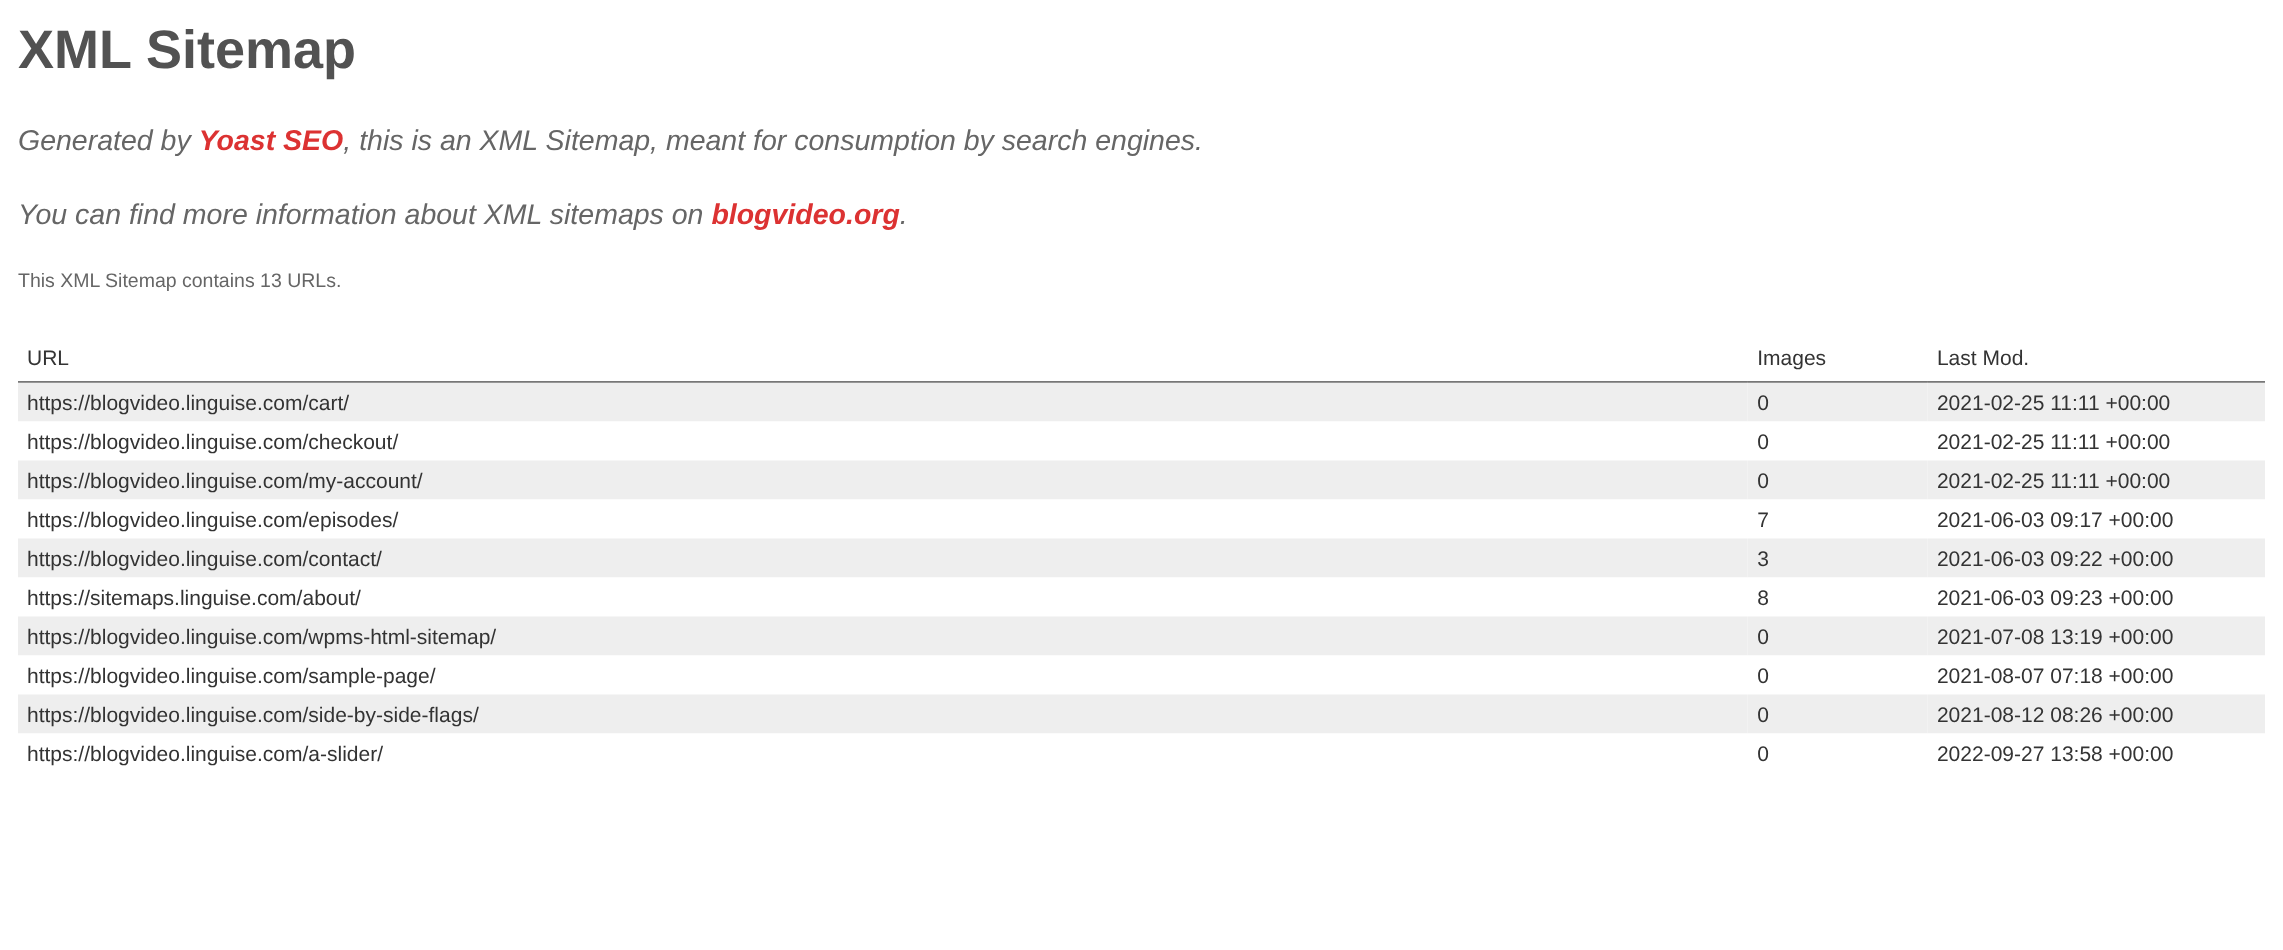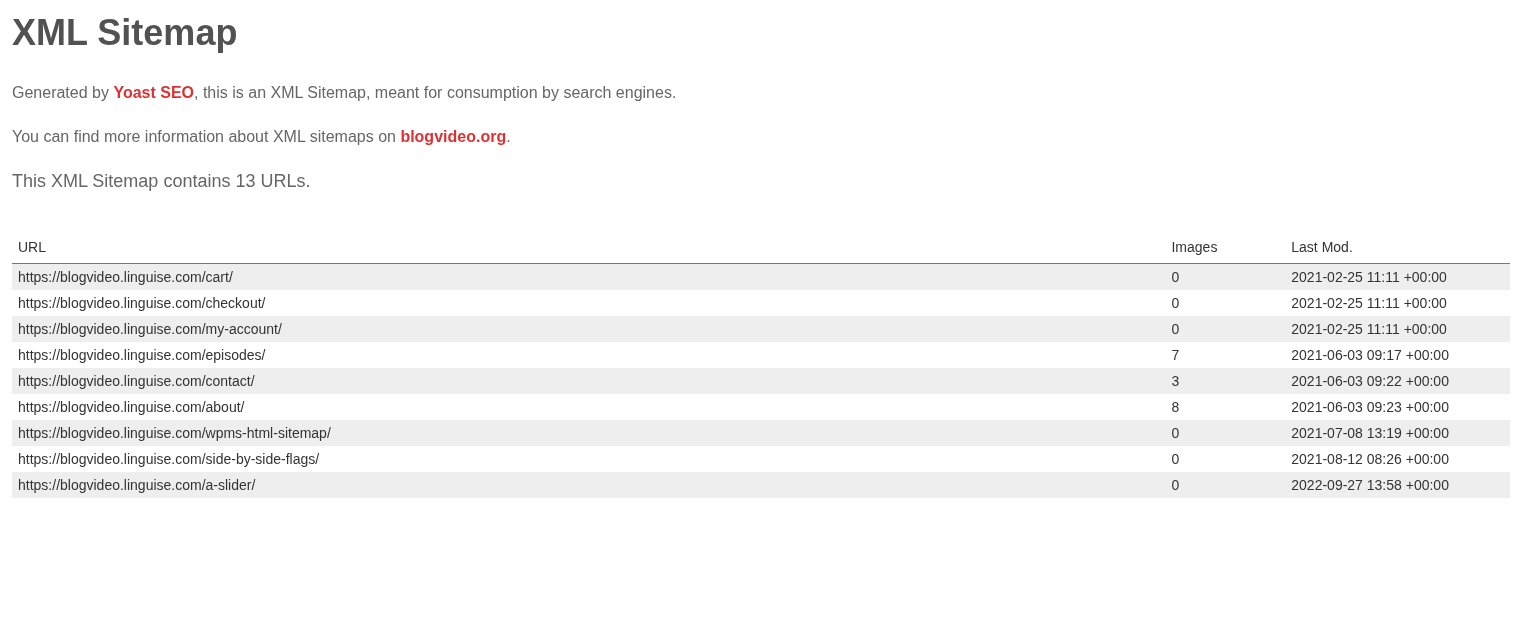--- a/index.html
+++ b/index.html
@@ -13,34 +13,35 @@
       padding: 12px 12px 20px 12px;
       background: #ffffff;
     }
     h1 {
       font-size: 36px;
       font-weight: bold;
       color: #525252;
       margin-bottom: 28px;
     }
     .intro {
-      font-size: 16px;
+      font-size: 19px;
       color: #666;
       margin-bottom: 22px;
       line-height: 1.4;
+      font-style: italic;
     }
     .intro a {
       color: #dc3232;
       text-decoration: none;
       font-weight: bold;
     }
     .count {
-      font-size: 18px;
+      font-size: 13px;
       color: #666;
-      margin-bottom: 39px;
+      margin-bottom: 28px;
     }
     table {
       width: 100%;
       border-collapse: collapse;
       font-size: 14px;
     }
     thead th {
       text-align: left;
       font-weight: normal;
       padding: 8px 6px;
@@ -117,28 +118,33 @@
         <td><a>https://blogvideo.linguise.com/episodes/</a></td>
         <td>7</td>
         <td>2021-06-03 09:17 +00:00</td>
       </tr>
       <tr>
         <td><a>https://blogvideo.linguise.com/contact/</a></td>
         <td>3</td>
         <td>2021-06-03 09:22 +00:00</td>
       </tr>
       <tr>
-        <td><a>https://blogvideo.linguise.com/about/</a></td>
+        <td><a>https://sitemaps.linguise.com/about/</a></td>
         <td>8</td>
         <td>2021-06-03 09:23 +00:00</td>
       </tr>
       <tr>
         <td><a>https://blogvideo.linguise.com/wpms-html-sitemap/</a></td>
         <td>0</td>
         <td>2021-07-08 13:19 +00:00</td>
+      </tr>
+      <tr>
+        <td><a>https://blogvideo.linguise.com/sample-page/</a></td>
+        <td>0</td>
+        <td>2021-08-07 07:18 +00:00</td>
       </tr>
       <tr>
         <td><a>https://blogvideo.linguise.com/side-by-side-flags/</a></td>
         <td>0</td>
         <td>2021-08-12 08:26 +00:00</td>
       </tr>
       <tr>
         <td><a>https://blogvideo.linguise.com/a-slider/</a></td>
         <td>0</td>
         <td>2022-09-27 13:58 +00:00</td>

